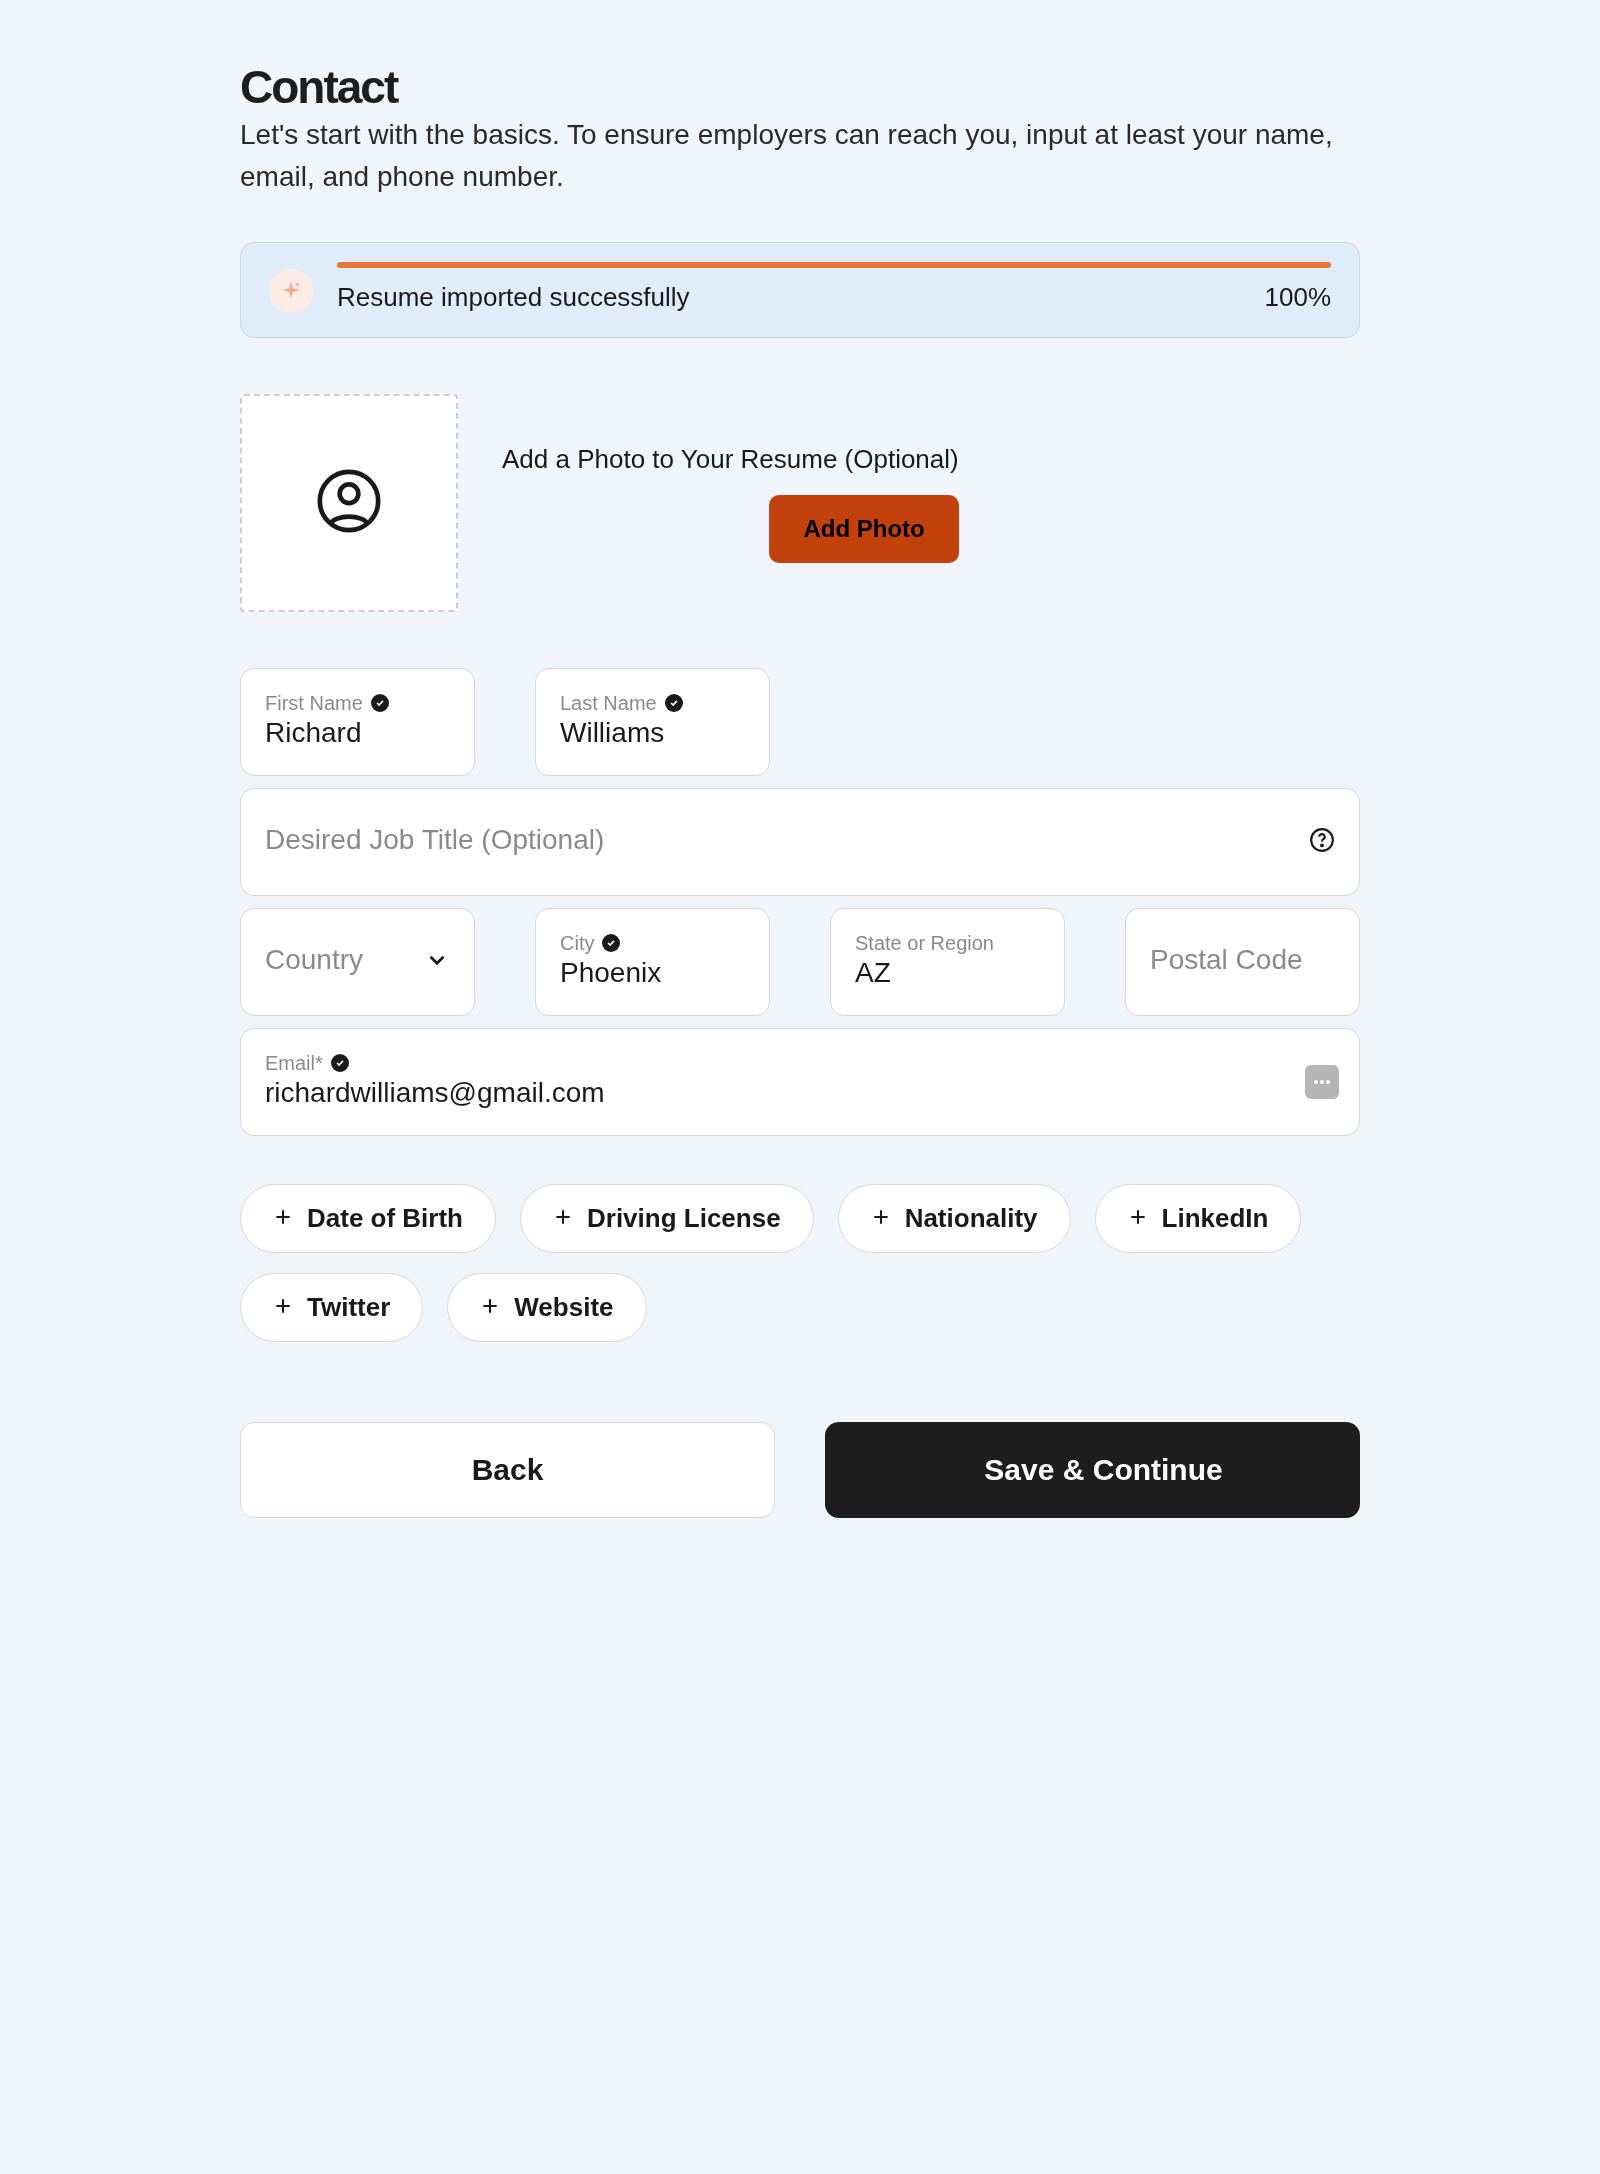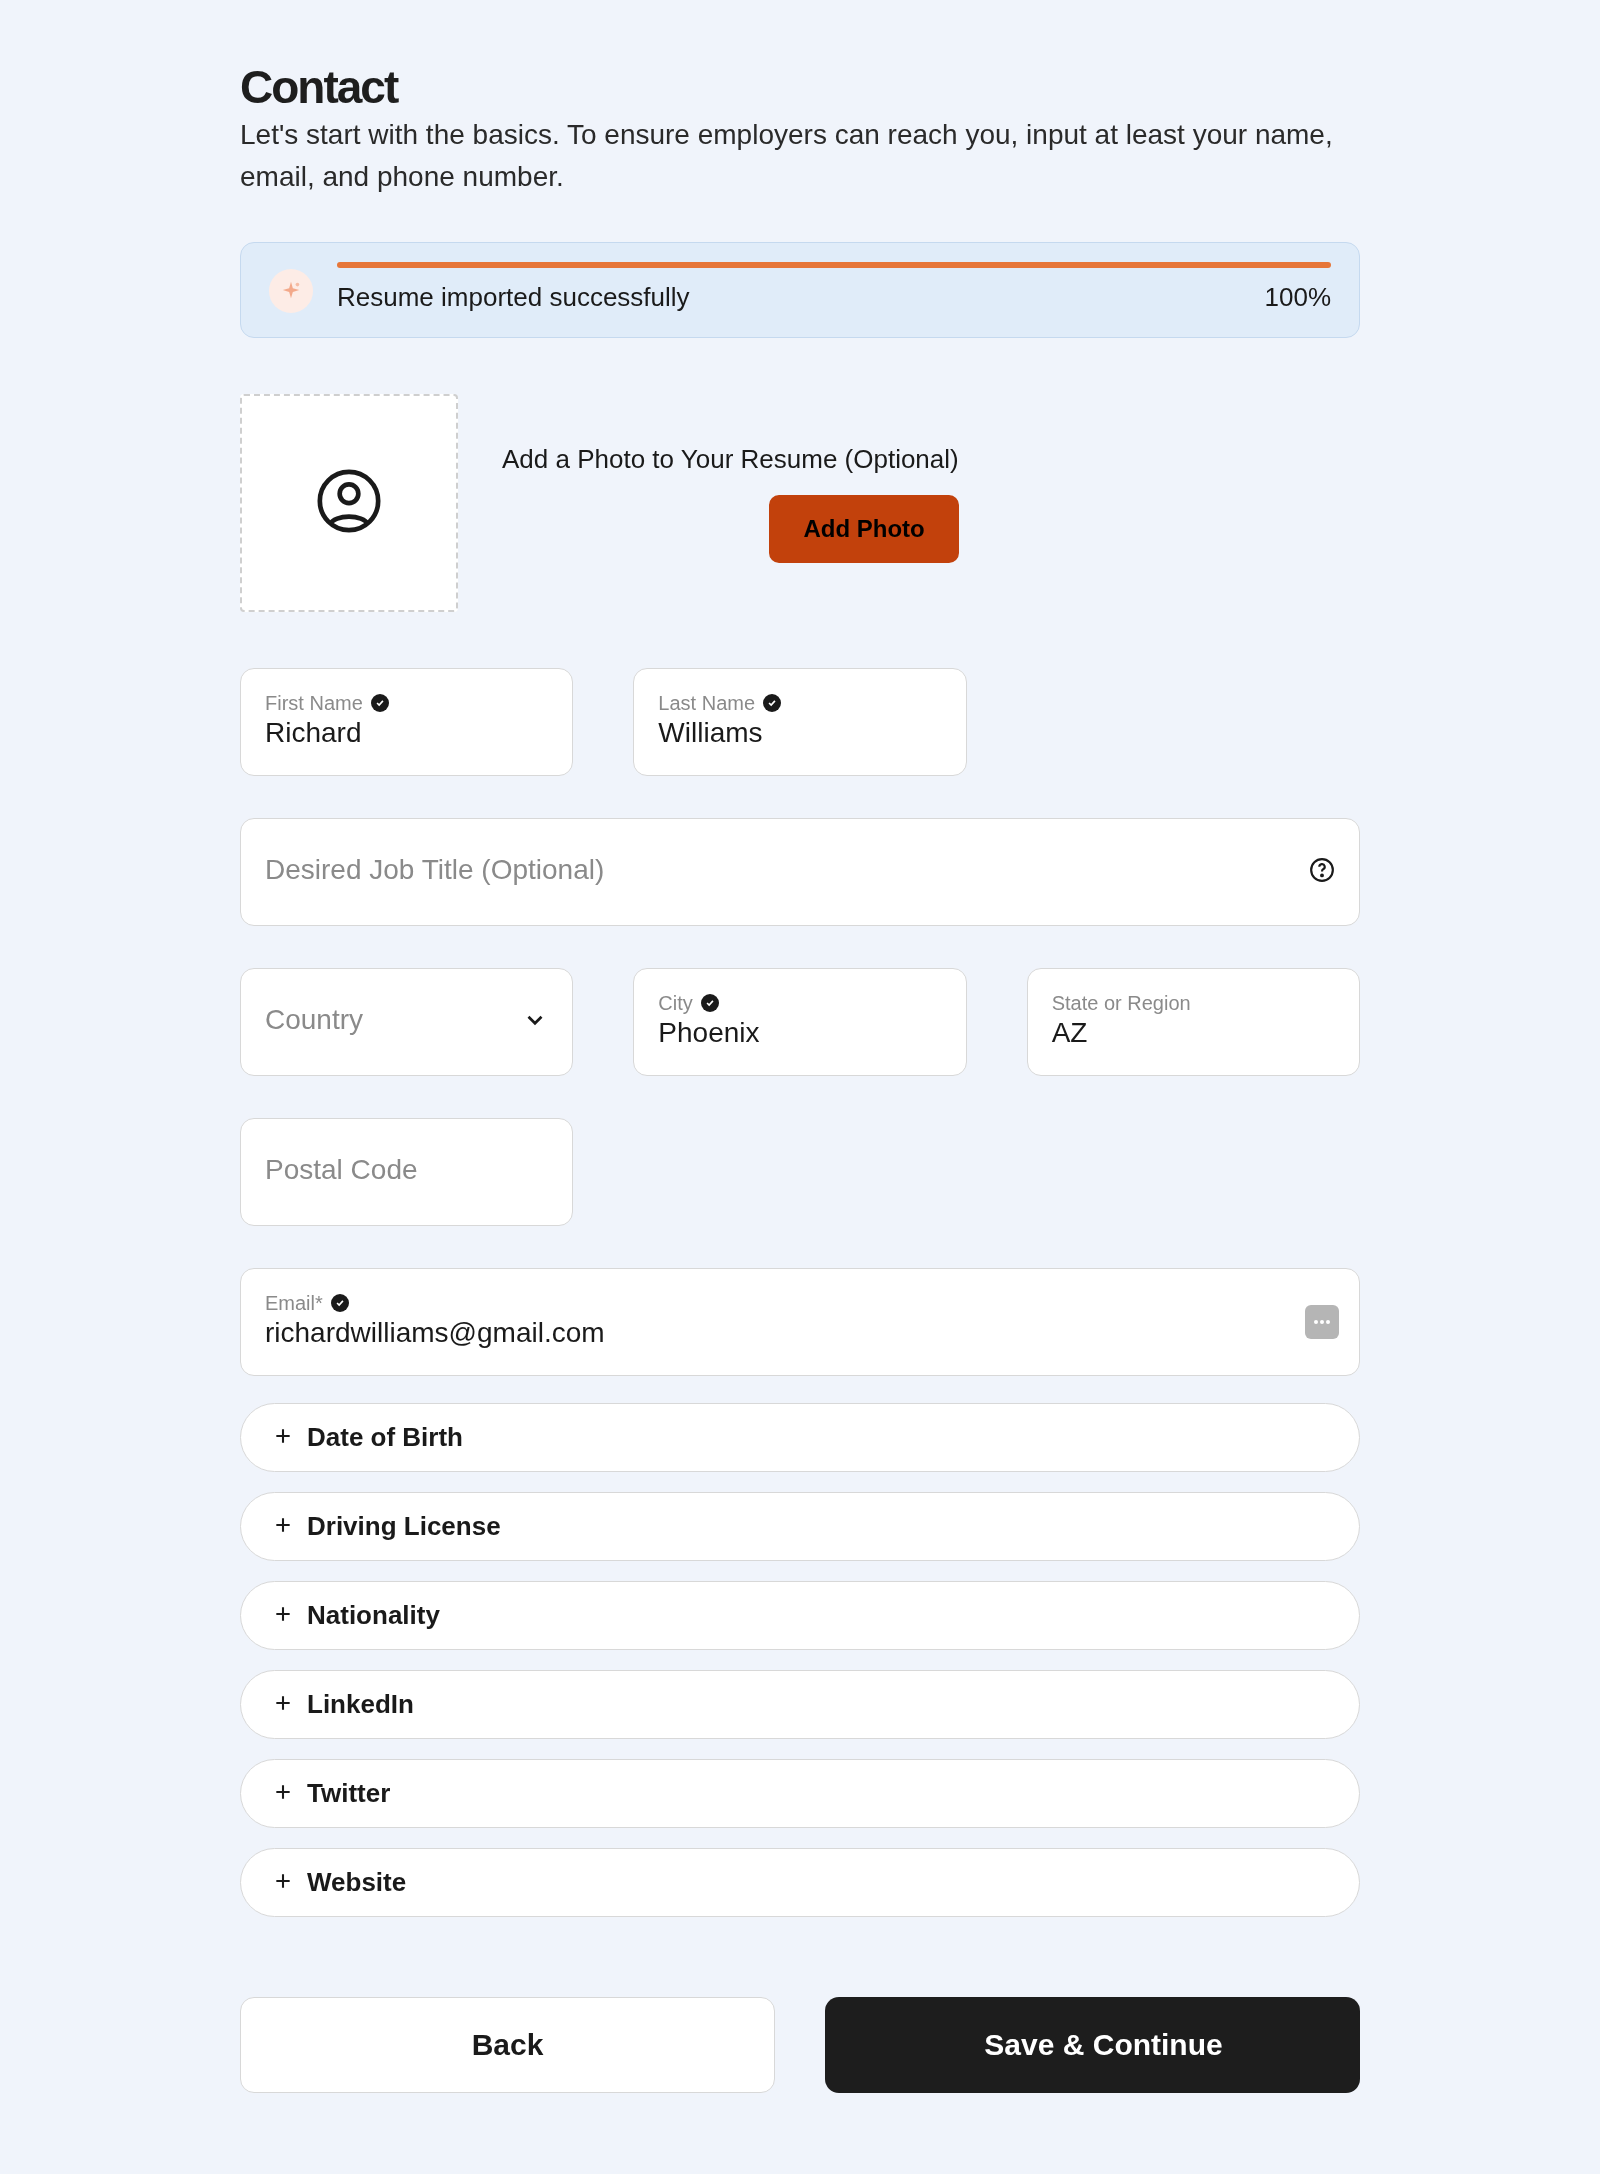--- a/index.html
+++ b/index.html
@@ -85,21 +85,21 @@
     .btn {
       background: #c2410c;
       border: 6px solid #c2410c;
       border-radius: 10px;
       padding: 14px 28px;
       font-size: 24px;
       font-weight: 700;
       cursor: pointer;
     }
     
-    .form-grid { display: grid; grid-template-columns: 1fr 1fr 1fr; gap: 42px 60px; margin-bottom: 27px; }
+    .form-grid { display: grid; grid-template-columns: 1fr 1fr 1fr 1fr; gap: 12px 60px; margin-bottom: 48px; }
     .span2 { grid-column: 1 / -1; }
     .field {
       background: #fff;
       border: 1px solid #d8d8d8;
       border-radius: 14px;
       padding: 10px 24px 14px;
       min-height: 82px;
       display: flex;
       flex-direction: column;
       justify-content: center;
@@ -126,21 +126,21 @@
     .check-badge {
       width: 18px; height: 18px; border-radius: 50%;
       background: #1a1a1a; display: inline-flex; align-items: center; justify-content: center;
     }
     .phone-row { display: flex; align-items: center; gap: 18px; }
     .field .right-icon {
       position: absolute; right: 24px; top: 50%; transform: translateY(-50%);
     }
     .field .right-box { position:absolute; right:20px; top:50%; transform:translateY(-50%); width:34px; height:34px; border-radius:6px; background:#b5b5b5; display:flex; align-items:center; justify-content:center; }
     
-    .chips { display: flex; flex-wrap: wrap; gap: 20px 24px; margin-bottom: 80px; flex-direction: column; }
+    .chips { display: flex; flex-wrap: wrap; gap: 20px 24px; margin-bottom: 80px; }
     .chip {
       background: #fff;
       border: 1px solid #d8d8d8;
       border-radius: 999px;
       padding: 18px 32px;
       font-size: 26px;
       font-weight: 700;
       display: inline-flex;
       align-items: center;
       gap: 14px;

